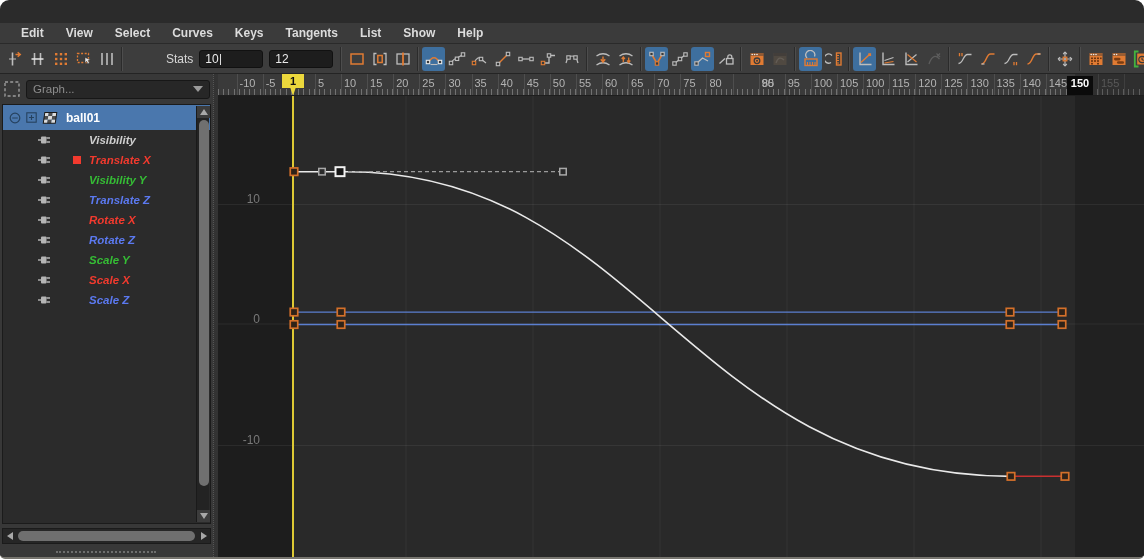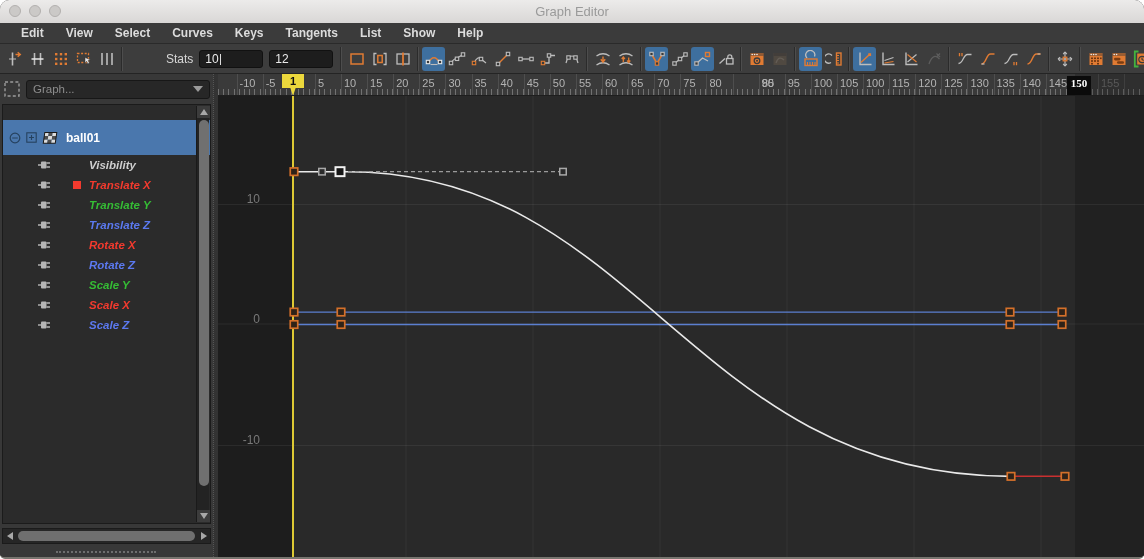--- a/index.html
+++ b/index.html
@@ -27,21 +27,21 @@
   
   .main{position:absolute;top:74px;left:0;right:0;bottom:0;display:flex;}
   .left-panel{position:relative;width:213px;flex:0 0 auto;background:#383838;}
   .search-row{position:absolute;top:4px;left:3px;right:3px;height:22px;display:flex;align-items:center;gap:5px;}
   .sel-icon{width:18px;height:18px;flex:0 0 auto;display:flex;align-items:center;justify-content:center;}
   .search-box{flex:1;height:19px;background:#272727;border:1px solid #171717;border-radius:3px;display:flex;align-items:center;padding:0 6px;}
   .search-text{flex:1;font-size:11.5px;color:#8d8d8d;}
   .dd-arrow{width:0;height:0;border-left:5px solid transparent;border-right:5px solid transparent;border-top:6px solid #9a9a9a;}
   .tree{position:absolute;top:30px;left:2px;right:2px;bottom:33px;background:#2b2b2b;border:1px solid #1b1b1b;overflow:hidden;}
   .trow{height:20px;display:flex;align-items:center;}
-  .trow.root{height:35px;background:#4a77ad;padding-left:6px;gap:5px;margin-top:15px;}
+  .trow.root{height:25px;background:#4a77ad;padding-left:6px;gap:5px;}
   .root-label{font-size:12px;font-weight:700;color:#ffffff;}
   .chan{padding-left:34px;}
   .chan .plug{width:14px;flex:0 0 auto;display:flex;}
   .chan .swatch{width:8px;height:8px;margin-left:22px;flex:0 0 auto;}
   .chan-label{font-size:11.5px;font-weight:700;font-style:italic;}
   .chan-label.noswatch{margin-left:38px;}
   .chan-label.withswatch{margin-left:8px;text-align:right;}
   .vscroll{position:absolute;top:1px;right:1px;bottom:1px;width:13px;background:#232323;border-left:1px solid #1a1a1a;}
   .varrow{position:absolute;left:0;width:13px;height:12px;display:flex;align-items:center;justify-content:center;background:#3c3c3c;}
   .varrow.up{top:0;} .varrow.down{bottom:0;}
@@ -57,38 +57,30 @@
   .splitter{width:5px;flex:0 0 auto;background:#333333;border-left:1px dotted #555;}
   
   .graph{position:relative;flex:1;background:#292929;}
   .ruler{position:absolute;top:0;left:0;right:0;height:22px;background:#3a3a3a;border-bottom:1px solid #1e1e1e;overflow:hidden;}
   .ruler-ticks{position:absolute;left:0;right:0;bottom:0;height:6px;background:repeating-linear-gradient(90deg, rgba(255,255,255,0.28) 0 1px, transparent 1px 5.22px);background-position:75px 0;}
   .ruler-sep{position:absolute;top:0;bottom:0;width:1px;background:rgba(255,255,255,0.10);}
   .ruler-num{position:absolute;top:3px;font-size:11px;color:#b3b3b3;}
   .ruler-num.dim{color:#6b6b6b;}
   .ruler-shade{position:absolute;top:0;bottom:0;right:0;background:rgba(0,0,0,0.18);}
   .cf-flag{position:absolute;top:0;width:22px;height:22px;background:#ecd83c;clip-path:polygon(0 0,100% 0,100% 64%,62% 64%,50% 100%,38% 64%,0 64%);text-align:center;font-size:11px;font-weight:700;color:#111;line-height:14px;}
-  .range-tag{position:absolute;top:2px;background:#0b0b0b;color:#fff;font-size:11px;font-weight:600;padding:1px 4px 16px;font-family:Liberation Serif, serif;}
+  .range-tag{position:absolute;top:2px;background:#0b0b0b;color:#fff;font-size:11px;font-weight:600;padding:1px 4px 16px;}
   .range-tag:after{content:"";position:absolute;left:0;top:100%;width:0;height:0;border-top:6px solid #0b0b0b;border-right:7px solid transparent;}
   .canvas{position:absolute;top:22px;left:0;right:0;bottom:0;}
   .canvas svg{position:absolute;inset:0;width:100%;height:100%;display:block;}
 </style>
 </head>
 <body>
 
 <div class="window">
 
-  <div class="titlebar">
-    <div class="traffic">
-      <span class="tl"></span>
-      <span class="tl"></span>
-      <span class="tl"></span>
-    </div>
-    <div class="title">Graph Editor</div>
-  </div>
 
   <div class="menubar" id="menubar">
       <span class="menu-item">Edit</span>
       <span class="menu-item">View</span>
       <span class="menu-item">Select</span>
       <span class="menu-item">Curves</span>
       <span class="menu-item">Keys</span>
       <span class="menu-item">Tangents</span>
       <span class="menu-item">List</span>
       <span class="menu-item">Show</span>
@@ -462,21 +454,21 @@
             <span class="chan-label withswatch" style="color:#f23a2e">Translate X</span>
           </div>
           <div class="trow chan">
             <span class="plug">
               <svg width="14" height="10" viewBox="0 0 14 10">
                 <path d="M1 5 H4" stroke="#b5b5b5" stroke-width="1.4"></path>
                 <rect x="4" y="1.5" width="5.5" height="7" rx="1" fill="#b5b5b5"></rect>
                 <path d="M9.5 3 H13 M9.5 7 H13" stroke="#b5b5b5" stroke-width="1.4"></path>
               </svg>
             </span>
-            <span class="chan-label noswatch" style="color:#35bd35">Translate Y</span>
+            <span class="chan-label noswatch" style="color:#35bd35">Visibility Y</span>
           </div>
           <div class="trow chan">
             <span class="plug">
               <svg width="14" height="10" viewBox="0 0 14 10">
                 <path d="M1 5 H4" stroke="#b5b5b5" stroke-width="1.4"></path>
                 <rect x="4" y="1.5" width="5.5" height="7" rx="1" fill="#b5b5b5"></rect>
                 <path d="M9.5 3 H13 M9.5 7 H13" stroke="#b5b5b5" stroke-width="1.4"></path>
               </svg>
             </span>
             <span class="chan-label noswatch" style="color:#5b79f0">Translate Z</span>

